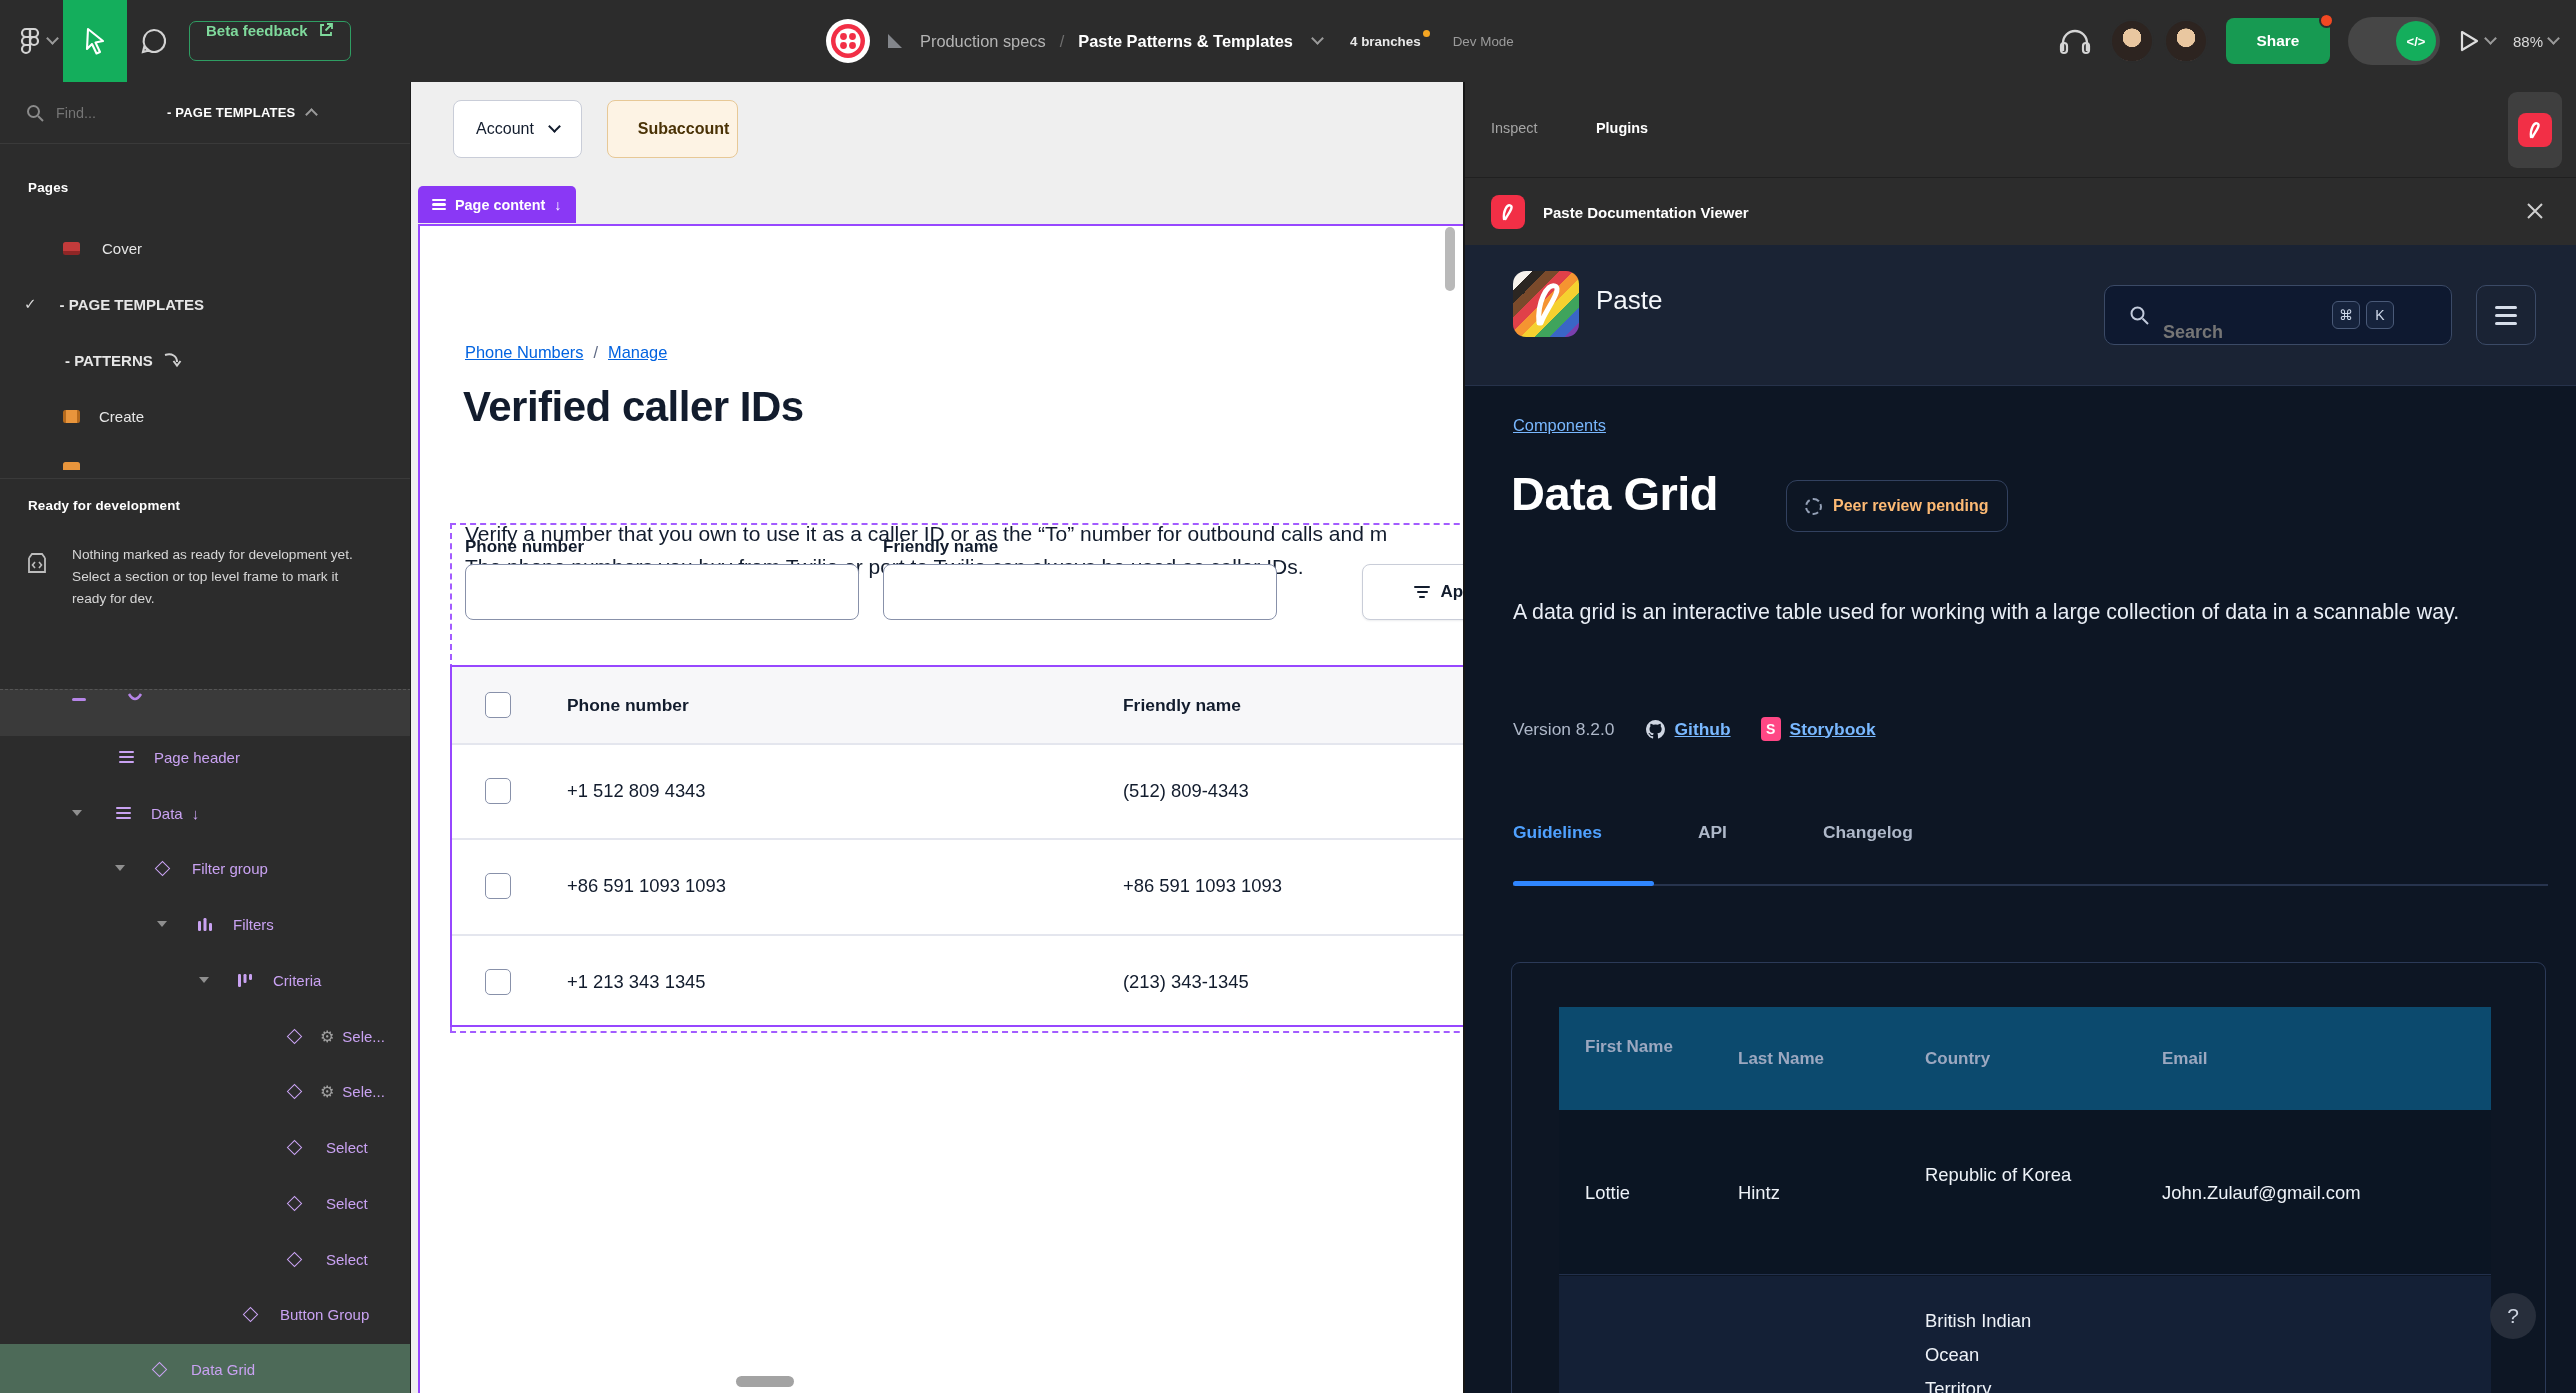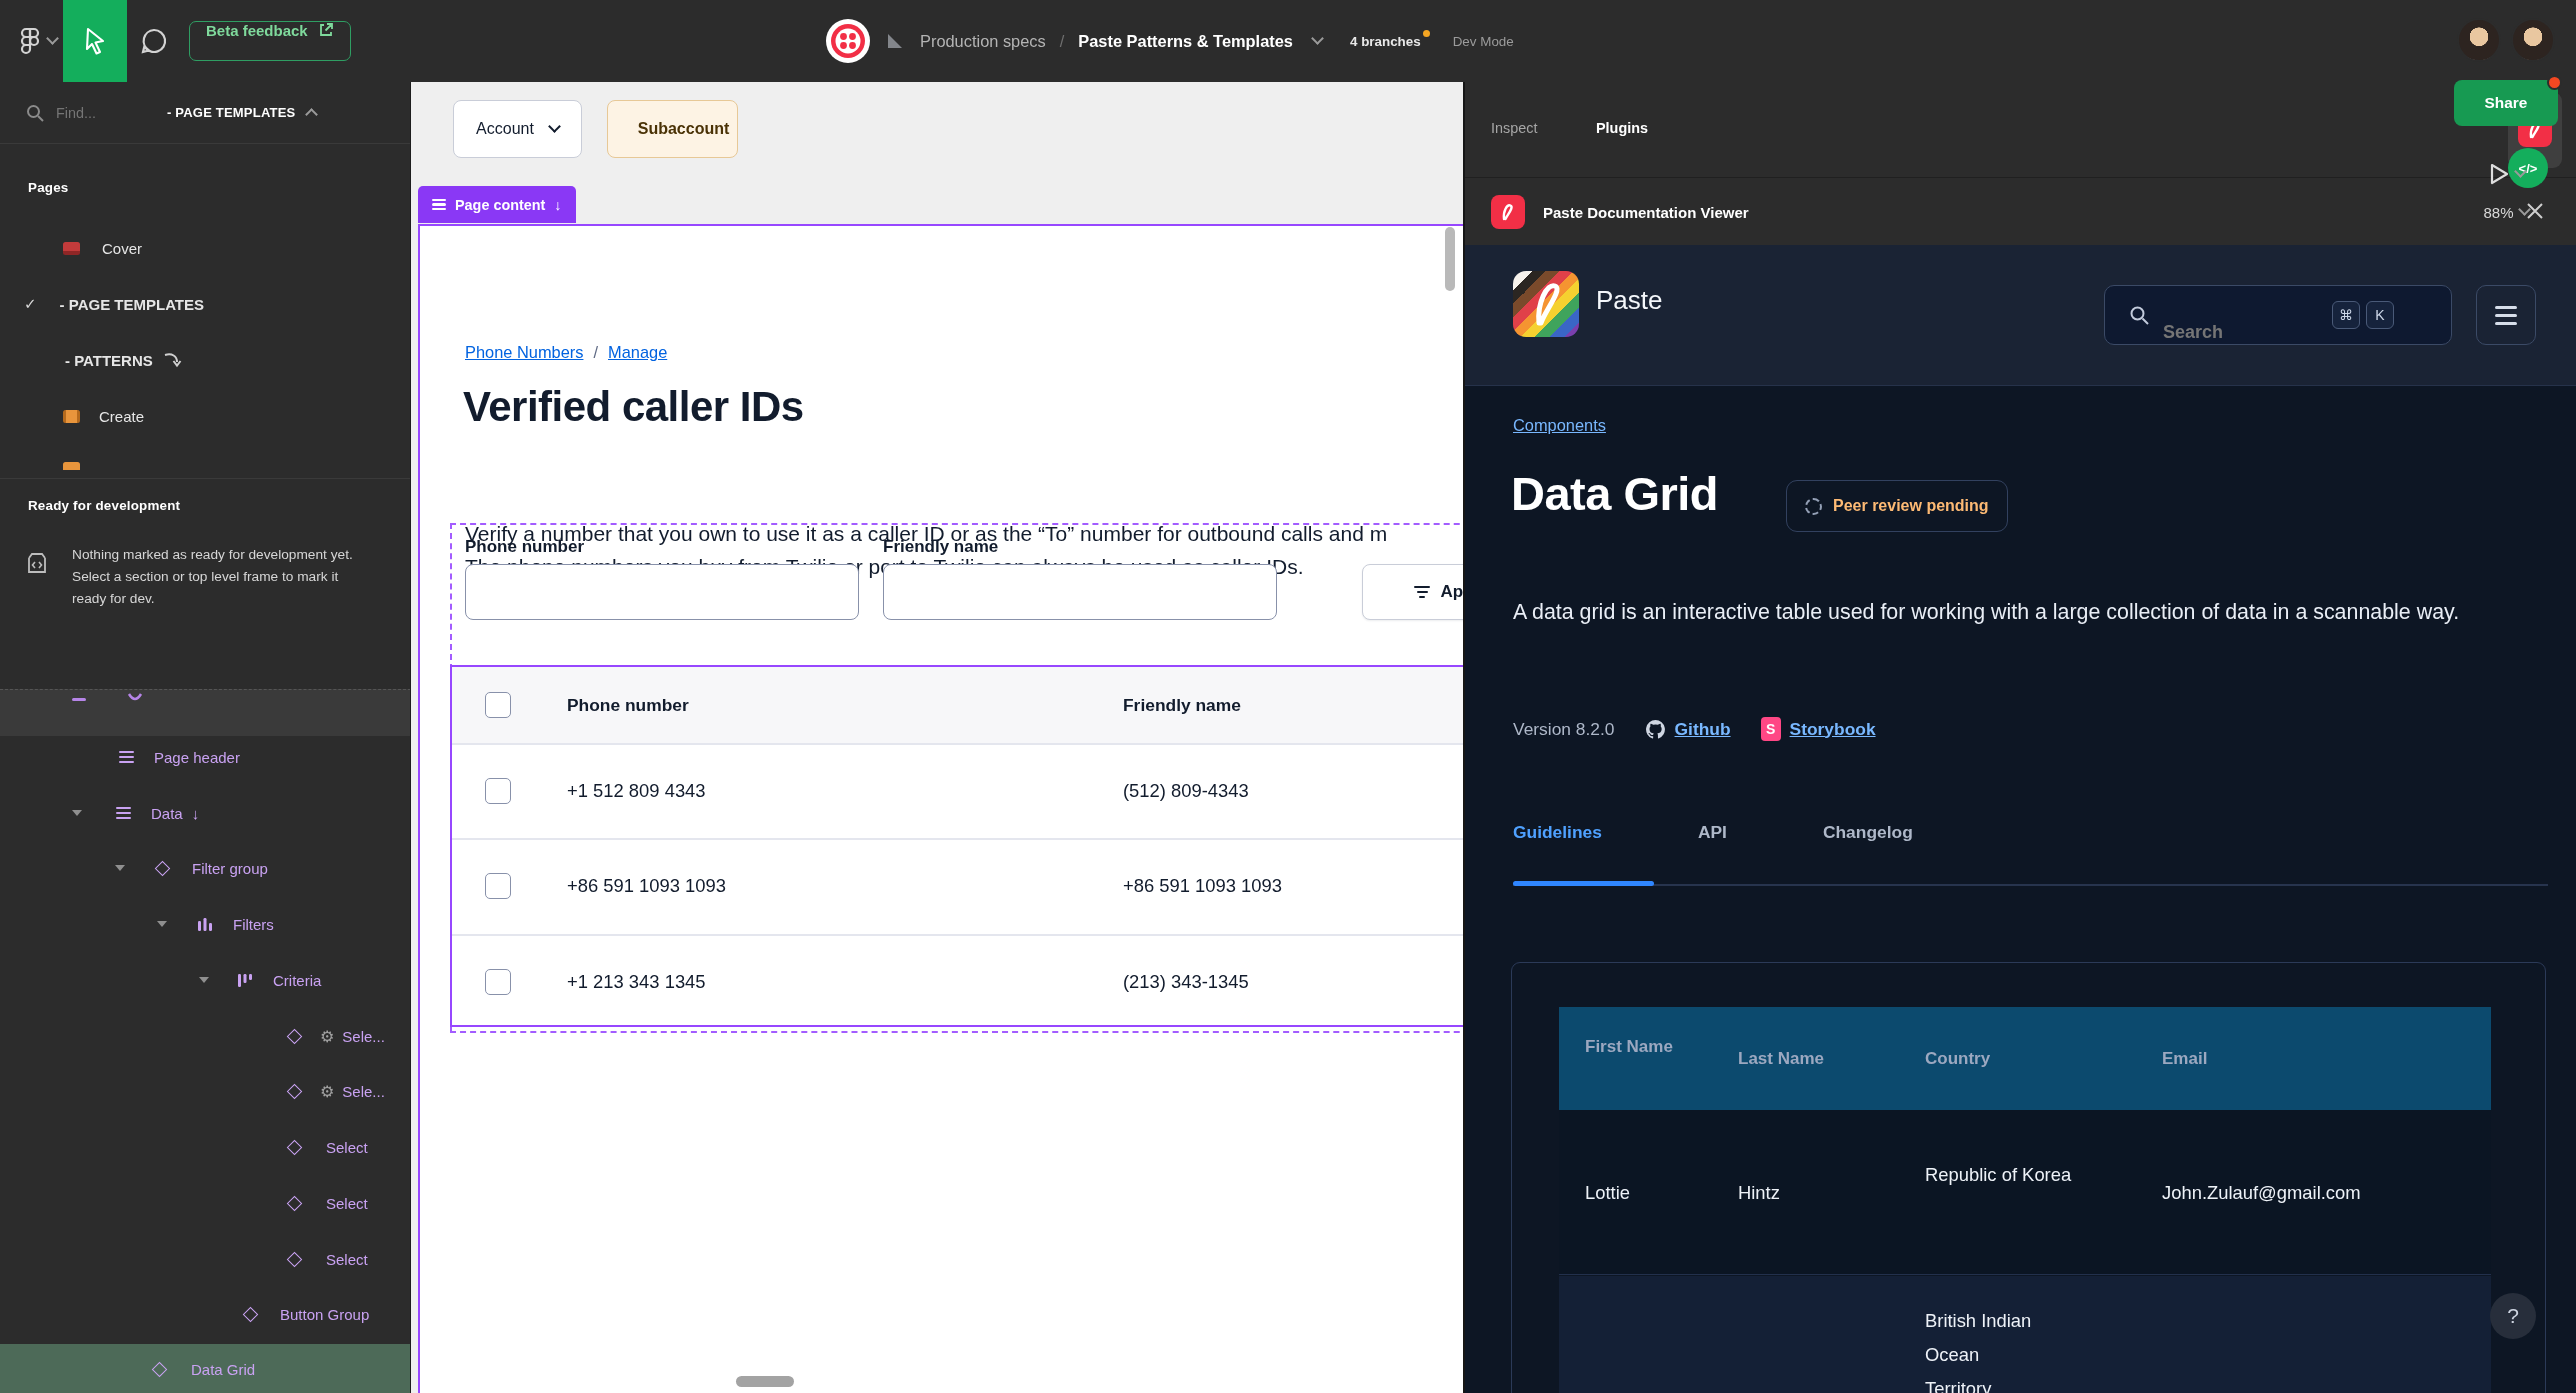--- a/index.html
+++ b/index.html
@@ -143,21 +143,21 @@
       <span class="crumb-txt" style="color:#6f6f6f;">/</span>
       <span class="crumb-txt" style="color:#fff;font-weight:600;">Paste Patterns &amp; Templates</span>
       <span class="chev"></span>
       <span style="color:#e8e8e8;font-size:13.4px;font-weight:600;margin-left:14px;position:relative;">
         <span>4 branches</span>
         <span style="position:absolute;right:-9px;top:-4px;width:7px;height:7px;border-radius:50%;background:#f5a623;"></span>
       </span>
       <span style="color:#9b9b9b;font-size:13.4px;margin-left:18px;">Dev Mode</span>
     </div>
 
-    <div class="abs" style="right:18px;top:0;height:82px;display:flex;align-items:center;gap:18px;flex-direction:column;">
+    <div class="abs" style="right:18px;top:0;height:82px;display:flex;align-items:center;gap:18px;">
       <svg width="34" height="32" viewBox="0 0 34 32">
         <path d="M5 26 v-8 a12 12 0 0 1 24 0 v8" fill="none" stroke="#d5d5d5" stroke-width="2.4"></path>
         <rect x="3" y="18" width="6" height="10" rx="3" fill="none" stroke="#d5d5d5" stroke-width="2.2"></rect>
         <rect x="25" y="18" width="6" height="10" rx="3" fill="none" stroke="#d5d5d5" stroke-width="2.2"></rect>
       </svg>
       <div style="display:flex;">
         <div class="avatar"></div>
         <div class="avatar" style="margin-left:10px;"></div>
       </div>
       <div style="position:relative;">

